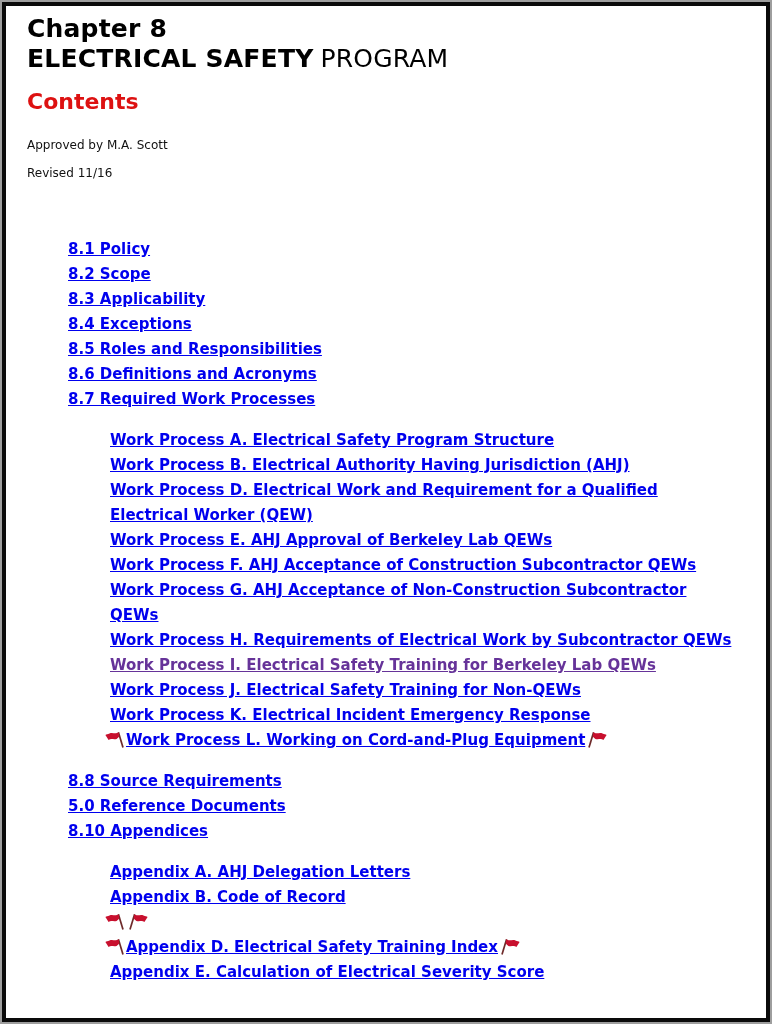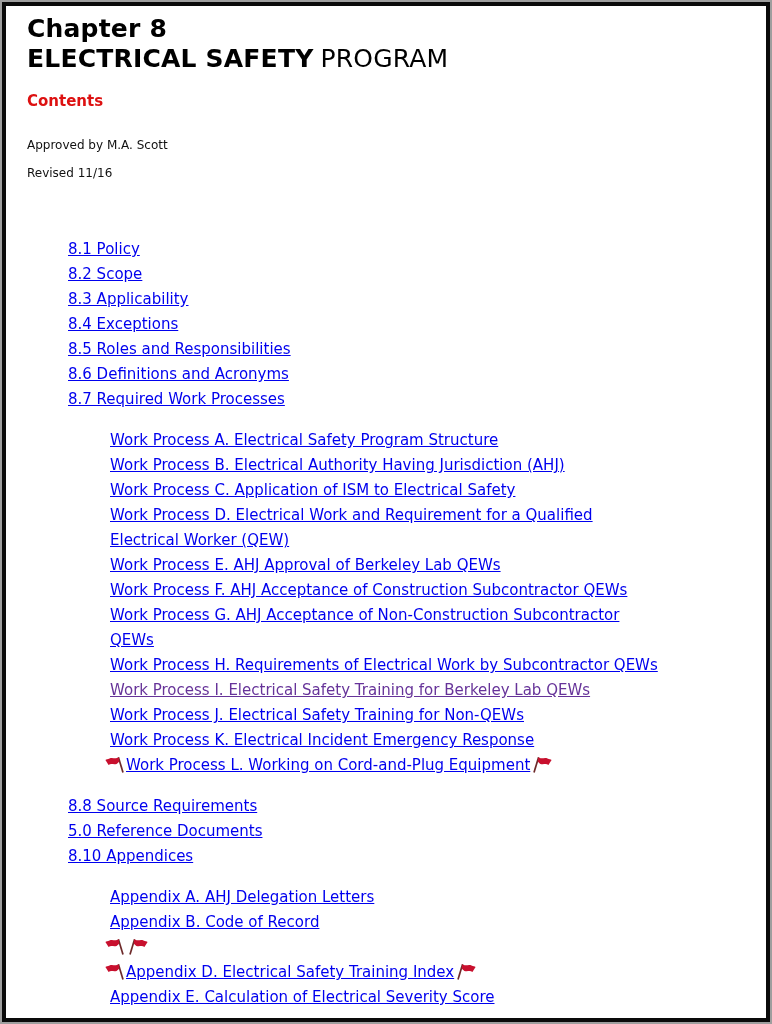--- a/index.html
+++ b/index.html
@@ -24,38 +24,38 @@
   .title-line {
     font-size: 25px;
     line-height: 30px;
     font-weight: 700;
     color: #000000;
     letter-spacing: 0.2px;
   }
   .title-regular { font-weight: 400; margin-left: 7px; }
   .contents-heading {
     margin-top: 15px;
-    font-size: 15px;
+    font-size: 22px;
     line-height: 25px;
     font-weight: 700;
     color: #dd1111;
   }
   .meta-line {
     font-size: 12px;
     line-height: 15px;
     color: #111111;
   }
   .meta-approved { margin-top: 24px; }
   .meta-revised  { margin-top: 13px; }
 
   
   .toc-main {
     margin: 56px 0 16px 62px;
     font-size: 15px;
-    font-weight: 400;
+    font-weight: 700;
   }
   .toc-item {
     line-height: 25px;
     white-space: nowrap;
   }
   .toc-sub { margin: 16px 0 16px 42px; }
   a.toc-link {
     color: #0000ee;
     text-decoration: underline;
     cursor: pointer;
@@ -100,21 +100,20 @@
     <div class="toc-item"><a class="toc-link">8.2 Scope</a></div>
     <div class="toc-item"><a class="toc-link">8.3 Applicability</a></div>
     <div class="toc-item"><a class="toc-link">8.4 Exceptions</a></div>
     <div class="toc-item"><a class="toc-link">8.5 Roles and Responsibilities</a></div>
     <div class="toc-item"><a class="toc-link">8.6 Definitions and Acronyms</a></div>
     <div class="toc-item"><a class="toc-link">8.7 Required Work Processes</a></div>
 
     <div class="toc-sub">
       <div class="toc-item"><a class="toc-link"><span class="ln">Work Process A. Electrical Safety Program Structure</span></a></div>
       <div class="toc-item"><a class="toc-link"><span class="ln">Work Process B. Electrical Authority Having Jurisdiction (AHJ)</span></a></div>
-      <div class="toc-item"><a class="toc-link"><span class="ln">Work Process C. Application of ISM to Electrical Safety</span></a></div>
       <div class="toc-item"><a class="toc-link"><span class="ln">Work Process D. Electrical Work and Requirement for a Qualified</span><span class="ln">Electrical Worker (QEW)</span></a></div>
       <div class="toc-item"><a class="toc-link"><span class="ln">Work Process E. AHJ Approval of Berkeley Lab QEWs</span></a></div>
       <div class="toc-item"><a class="toc-link"><span class="ln">Work Process F. AHJ Acceptance of Construction Subcontractor QEWs</span></a></div>
       <div class="toc-item"><a class="toc-link"><span class="ln">Work Process G. AHJ Acceptance of Non-Construction Subcontractor</span><span class="ln">QEWs</span></a></div>
       <div class="toc-item"><a class="toc-link"><span class="ln">Work Process H. Requirements of Electrical Work by Subcontractor QEWs</span></a></div>
       <div class="toc-item"><a class="toc-link visited"><span class="ln">Work Process I. Electrical Safety Training for Berkeley Lab QEWs</span></a></div>
       <div class="toc-item"><a class="toc-link"><span class="ln">Work Process J. Electrical Safety Training for Non-QEWs</span></a></div>
       <div class="toc-item"><a class="toc-link"><span class="ln">Work Process K. Electrical Incident Emergency Response</span></a></div>
       <div class="toc-item"><span class="flag flag-left">
   <svg viewBox="0 0 23 17" xmlns="http://www.w3.org/2000/svg">

